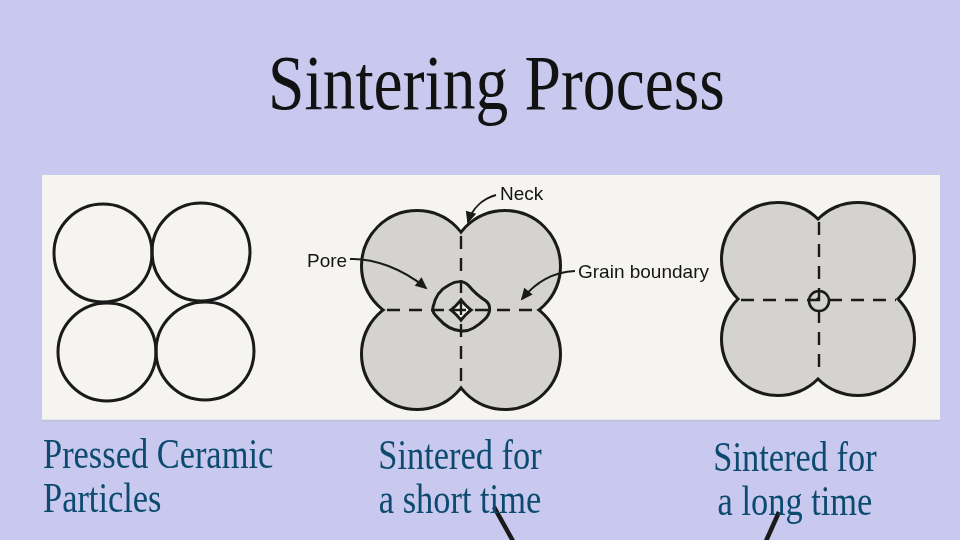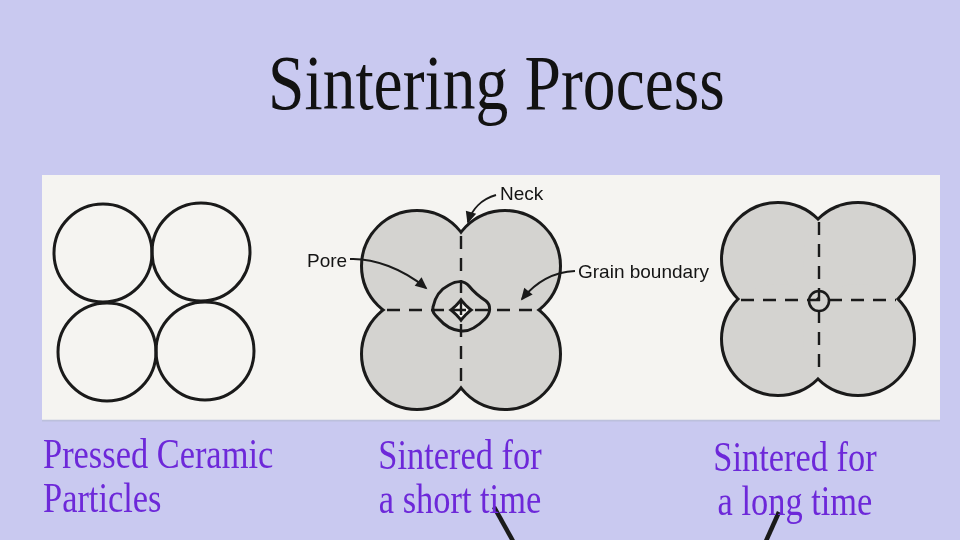--- a/index.html
+++ b/index.html
@@ -33,21 +33,21 @@
     fill: #141414;
   }
   .arrow-line { stroke: #1a1a1a; stroke-width: 2; fill: none; }
   .dash-line  { stroke: #1a1a1a; stroke-width: 2.4; fill: none; stroke-dasharray: 13 9; }
   .outline    { stroke: #1a1a1a; fill: none; }
 
   .caption {
     position: absolute;
     font-size: 43px;
     line-height: 43.5px;
-    color: #6d28d9;
+    color: #0c4a6e;
     white-space: nowrap;
   }
   .caption .squeeze {
     transform: scaleX(0.8);
   }
   .caption-left { left: 43px; top: 432px; text-align: left; }
   .caption-left .squeeze { transform-origin: left top; }
   .caption-mid  { left: 310px; top: 433px; width: 300px; text-align: center; }
   .caption-mid .squeeze { transform-origin: center top; }
   .caption-right{ left: 645px; top: 435px; width: 300px; text-align: center; }

